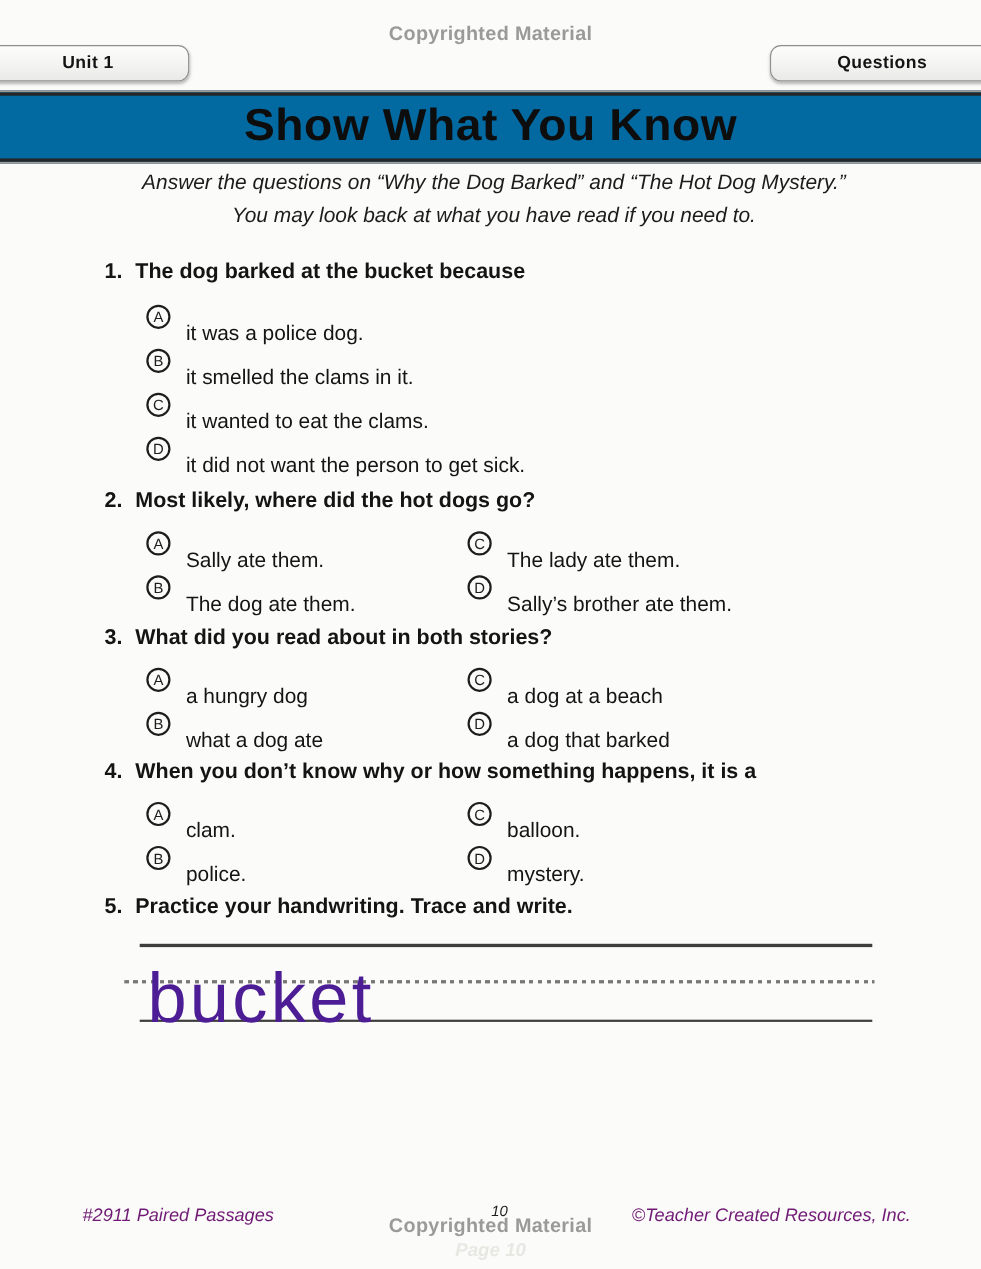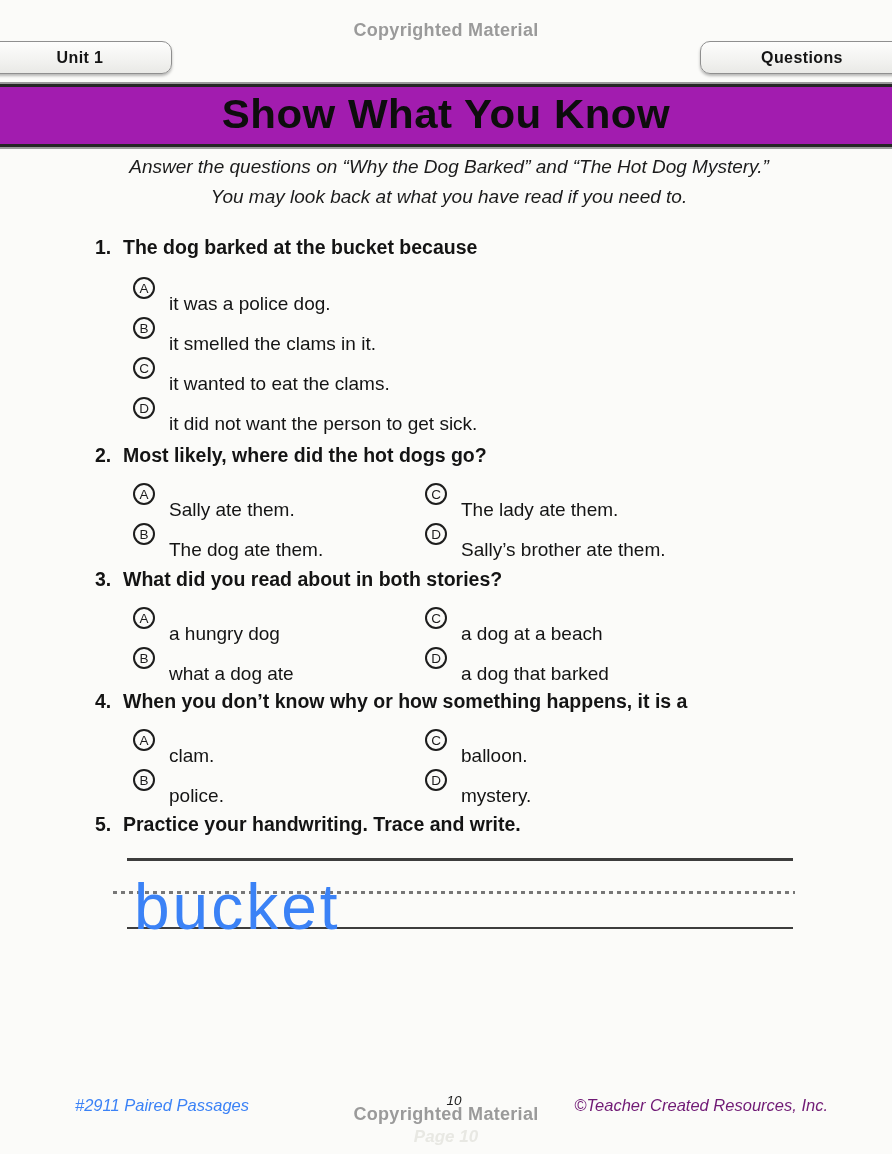--- a/index.html
+++ b/index.html
@@ -35,21 +35,21 @@
     display:flex; align-items:center; justify-content:center;
     font-weight:700; font-size:16px; color:#141414; letter-spacing:.4px;
   }
   .tab-left  { left:-12px;  width:184px; border-radius:10px; }
   .tab-right { right:-12px; width:204px; border-radius:10px; }
 
   
   .banner-outer {
     position:absolute; top:82px; left:0; width:100%;
     border-top:2px solid #9b9b9b; border-bottom:2px solid #9b9b9b;
-    background:#a21caf;
+    background:#0369a1;
   }
   .banner-inner { border-top:3px solid #262626; border-bottom:3px solid #262626; padding:5px 0 8px; }
   .title {
     margin:0; text-align:center;
     font-size:42px; line-height:1.05; font-weight:800; letter-spacing:.5px;
     color:#0d0d0d; transform:scaleY(.97);
   }
 
   
   .content { position:absolute; top:152px; left:78px; width:742px; }
@@ -84,25 +84,25 @@
   .hw-line { position:absolute; }
   .hw-top    { top:0;    left:0; right:0; height:2.5px; background:#3d3d3d; }
   .hw-bottom { top:68.5px; left:0; right:0; height:2.5px; background:#3d3d3d; }
   .hw-mid {
     top:33px; left:-14px; right:-2px; height:3px;
     background:repeating-linear-gradient(90deg,#777 0 4px, rgba(0,0,0,0) 4px 8px);
   }
   .trace-word {
     position:absolute; left:7px; top:14px;
     font-size:64px; line-height:71px; letter-spacing:3px;
-    color:#3b82f6; font-weight:400; white-space:nowrap;
-  }
-
-  
-  .footer-left   { position:absolute; left:75px;  top:1096px; font-style:italic; font-size:16.5px; color:#3b82f6; }
+    color:#4c1d95; font-weight:400; white-space:nowrap;
+  }
+
+  
+  .footer-left   { position:absolute; left:75px;  top:1096px; font-style:italic; font-size:16.5px; color:#701a75; }
   .footer-right  { position:absolute; right:64px; top:1096px; font-style:italic; font-size:16.5px; color:#701a75; }
   .footer-center { position:absolute; left:0; width:100%; text-align:center; top:1093px; font-style:italic; font-size:13.5px; color:#1d1d1d;padding-left:16px; }
 </style>
 </head>
 <body>
 
 <div class="page">
 
   <div class="copy-top">Copyrighted Material</div>
 

